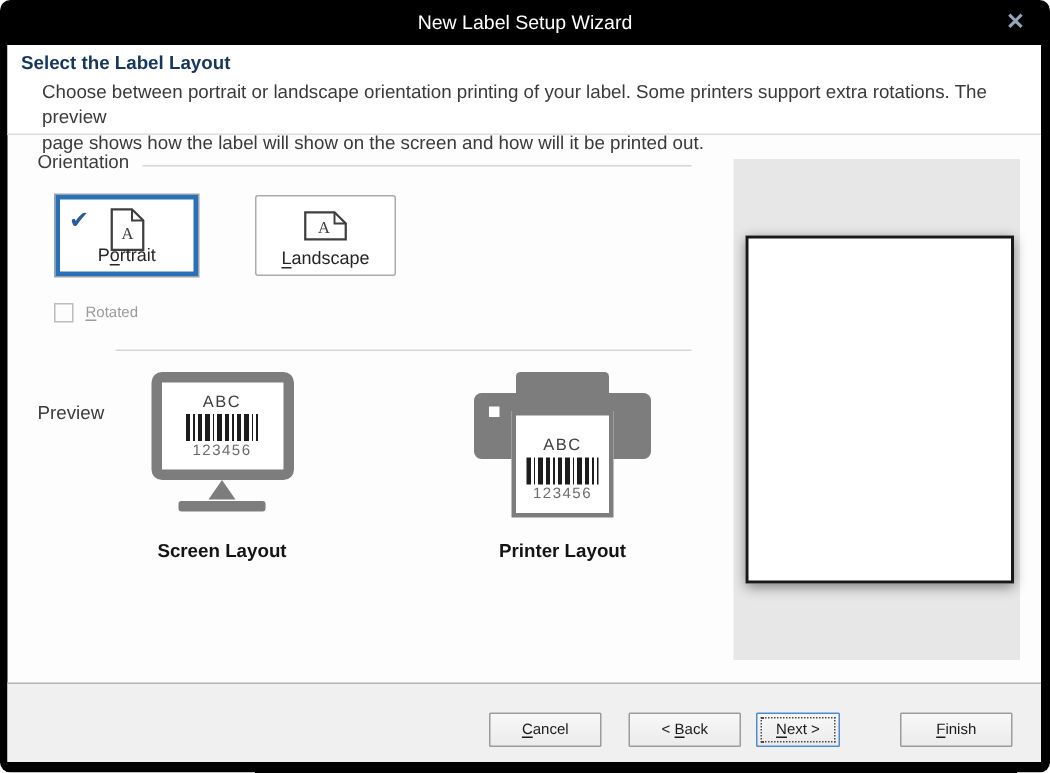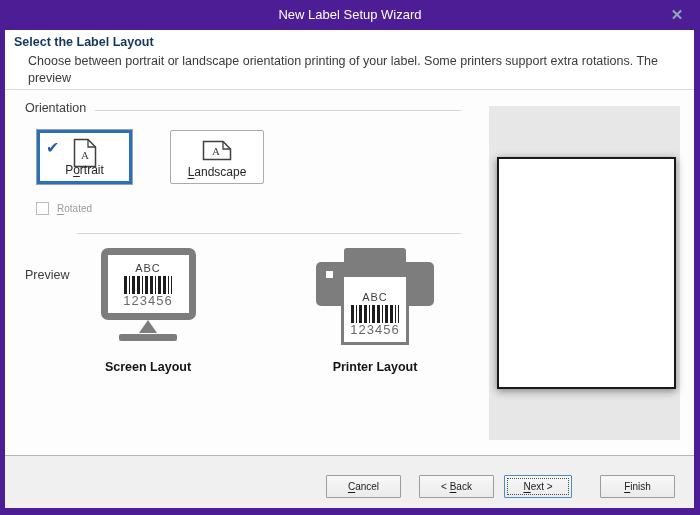--- a/index.html
+++ b/index.html
@@ -1,18 +1,18 @@
 <!DOCTYPE html>
 <html><head>
 <meta charset="utf-8">
 <style>
   * { margin:0; padding:0; box-sizing:border-box; }
   body { font-family:"Liberation Sans", sans-serif; background:#fff; }
 
-  .dialog { position:relative; width:700px; height:515px; background:#4c1d95; overflow:hidden; }
+  .dialog { position:relative; width:700px; height:515px; background:#000000; overflow:hidden;border-radius:7px; }
 
   
   .titlebar { position:absolute; left:0; top:0; width:100%; height:30px; color:#fff;
               font-size:13px; text-align:center; line-height:30px; }
   .close-btn { position:absolute; right:10px; top:4px; width:26px; height:22px; text-align:center;
                line-height:22px; color:#93a5b9; font-size:15px; font-weight:bold; cursor:default; }
 
   
   .content { position:absolute; left:5px; top:30px; width:689px; height:478px; background:#fdfdfd;text-decoration:underline; }
 
@@ -40,21 +40,21 @@
 
   
   .preview-item { position:absolute; width:130px; text-align:center; }
   .art-box { position:relative; height:112px; }
   .caption { font-size:12.5px; font-weight:bold; color:#141414; }
 
   .label-art { width:52px; margin:0 auto; text-align:center; }
   .label-abc { font-size:11px; color:#3f3f3f; letter-spacing:1px; line-height:13px; }
   .barcode { height:18px; margin:1px 2px; background:repeating-linear-gradient(90deg,
              #1c1c1c 0 3px, #fff 3px 5px, #1c1c1c 5px 6px, #fff 6px 8px, #1c1c1c 8px 11px, #fff 11px 13px); }
-  .label-digits { font-size:13px; color:#6b6b6b; letter-spacing:1px; line-height:11px; }
+  .label-digits { font-size:10px; color:#6b6b6b; letter-spacing:1px; line-height:11px; }
 
   .monitor { width:95px; height:72px; margin:0 auto; border:7px solid #7d7d7d; border-radius:7px;
              background:#fff; display:flex; align-items:center; justify-content:center; }
   .monitor-neck { width:14px; margin:0 auto; border-left:9px solid transparent; border-right:9px solid transparent;
                   border-bottom:13px solid #7d7d7d; }
   .monitor-base { width:58px; height:7px; margin:1px auto 0; background:#7d7d7d; border-radius:2px; }
 
   .printer-slot { width:62px; height:15px; margin:0 auto; background:#7d7d7d; border-radius:3px 3px 0 0; }
   .printer-body { position:relative; width:118px; height:44px; margin:-1px auto 0; background:#7d7d7d;
                   border-radius:5px; z-index:1; }
@@ -68,21 +68,21 @@
                 border:2px solid #191919; box-shadow:0 2px 8px rgba(0,0,0,0.45); }
 
   
   .footer { position:absolute; left:0; top:425px; width:100%; height:53px; background:#f0f0f0;
             border-top:1px solid #b5b5b5; }
   .btn { position:absolute; top:19px; width:75px; height:23px; font-family:"Liberation Sans", sans-serif;
          font-size:10px; color:#1a1a1a; background:linear-gradient(#f8f8f8,#ebebeb);
          border:1px solid #9c9c9c; border-radius:1px; cursor:default; }
   .btn-cancel { left:321px; }
   .btn-back   { left:414px; }
-  .btn-next   { left:499px; width:68px; border-color:#4f8bd0; outline:1px dotted #4a4a4a; outline-offset:-4px; }
+  .btn-next   { left:499px; width:56px; border-color:#4f8bd0; outline:1px dotted #4a4a4a; outline-offset:-4px; }
   .btn-finish { left:595px; }
 
   .doc-svg text { font-family:"Liberation Serif", serif; font-size:11px; fill:#3f3f3f; }
 </style>
 </head>
 <body>
 
 <div class="dialog">
 
   <div class="titlebar">
@@ -91,20 +91,21 @@
       <span>✕</span>
     </span>
   </div>
 
   <div class="content">
 
     <div class="header">
       <div class="page-title">Select the Label Layout</div>
       <div class="page-desc">
         <div>Choose between portrait or landscape orientation printing of your label. Some printers support extra rotations. The preview</div>
+        <div>page shows how the label will show on the screen and how will it be printed out.</div>
       </div>
     </div>
 
     <div class="group-label" style="left:20px; top:71px;">Orientation</div>
     <div class="group-rule" style="left:90px; top:80px; width:366px;"></div>
 
     <div class="opt-btn opt-portrait">
       <span class="opt-check">✔</span>
       <span class="opt-icon">
         <svg class="doc-svg" width="24" height="30" viewBox="0 0 24 30">

